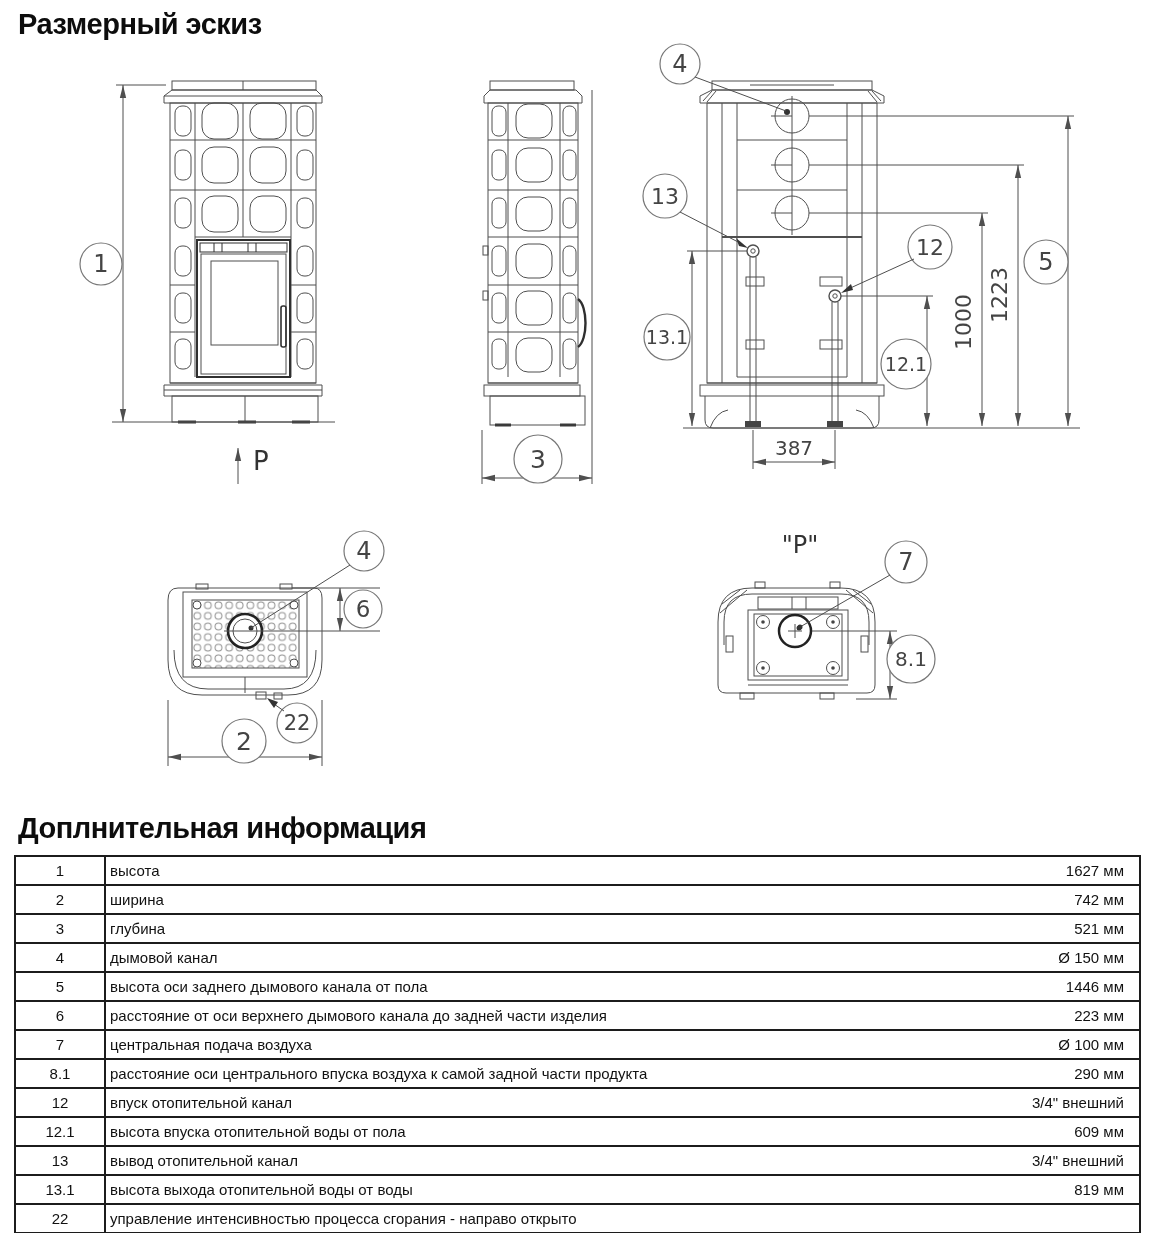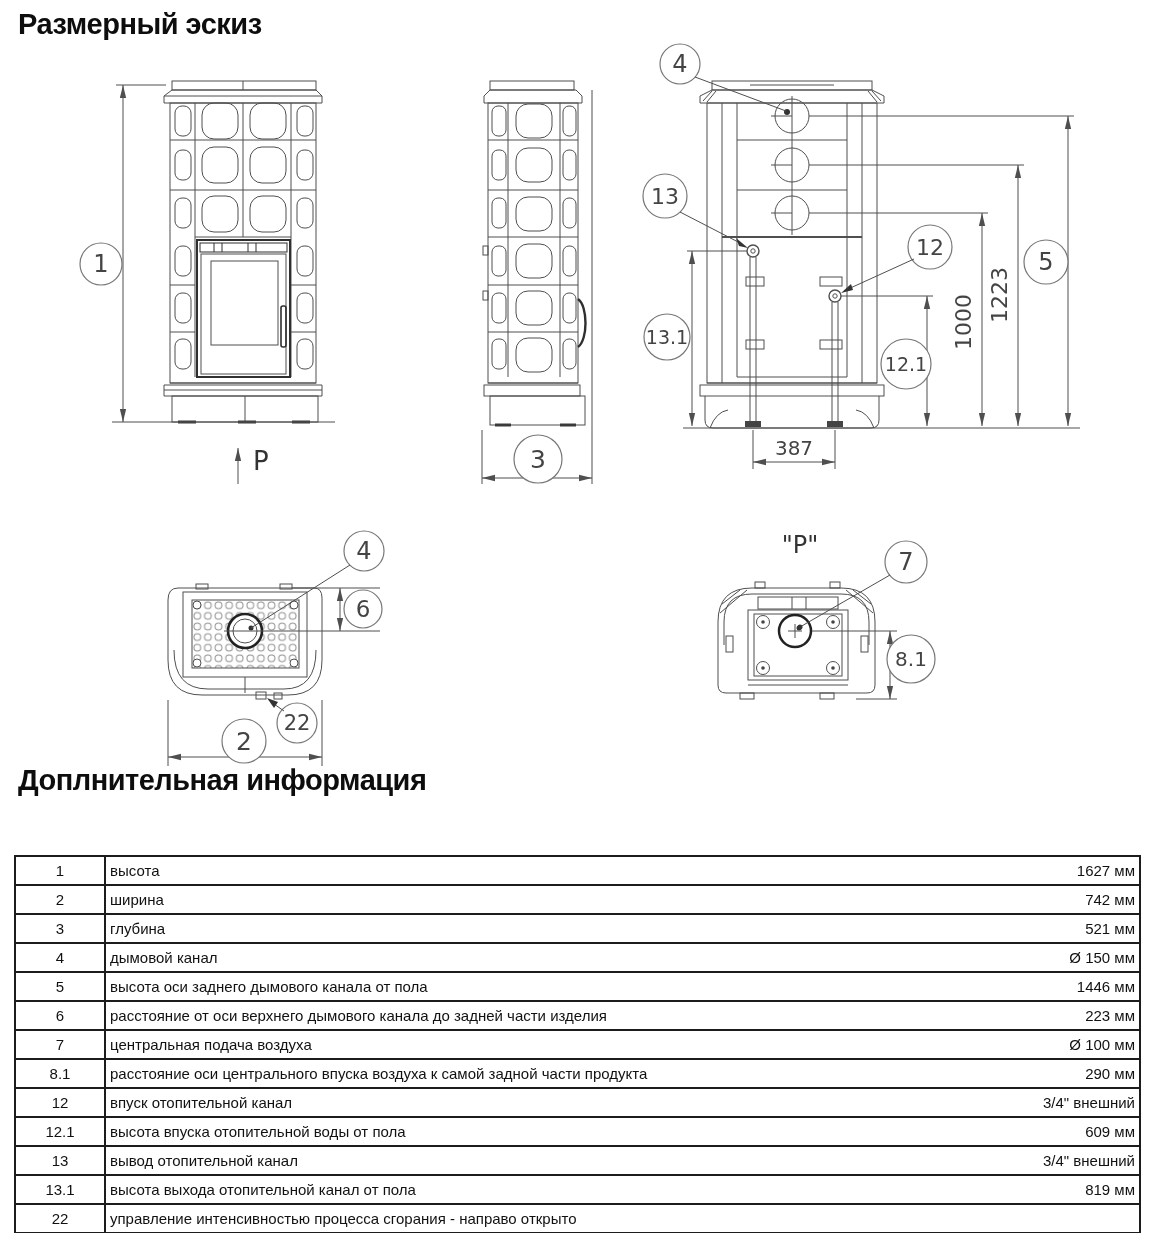--- a/index.html
+++ b/index.html
@@ -1,27 +1,27 @@
 <!DOCTYPE html>
 <html><head>
 <meta charset="utf-8">
 <style>
   html,body{margin:0;padding:0;background:#fff;}
   .page{position:relative;width:1155px;height:1233px;background:#fff;overflow:hidden;
         font-family:"Liberation Sans",sans-serif;color:#111;}
   .title{position:absolute;left:18px;font-size:29px;font-weight:700;letter-spacing:-0.5px;color:#0d0d0d;}
   .title1{top:8px;}
-  .title2{top:764px;}
+  .title2{top:812px;}
   svg{position:absolute;top:0;left:0;}
   .spec-table{position:absolute;left:14px;top:855px;width:1127px;border:2px solid #1c1c1c;box-sizing:border-box;}
   .trow{display:flex;align-items:stretch;height:27px;border-bottom:2px solid #1c1c1c;font-size:15px;}
   .trow:last-child{border-bottom:none;}
   .tnum{width:88px;flex:0 0 88px;border-right:2px solid #1c1c1c;display:flex;align-items:center;justify-content:center;}
   .tdesc{flex:1;display:flex;align-items:center;padding-left:4px;}
-  .tval{display:flex;align-items:center;justify-content:flex-end;padding-right:4px;white-space:nowrap;}
+  .tval{display:flex;align-items:center;justify-content:flex-end;padding-right:15px;white-space:nowrap;}
   text{font-family:"DejaVu Sans",sans-serif;}
 </style>
 </head>
 <body>
 
 <div class="page">
 
   <div class="title title1">Размерный эскиз</div>
 
   <svg width="1155" height="800" viewBox="0 0 1155 800">
@@ -378,21 +378,21 @@
         <div class="tdesc">высота впуска отопительной воды от пола</div>
         <div class="tval">609 мм</div>
       </div>
     <div class="trow">
         <div class="tnum">13</div>
         <div class="tdesc">вывод отопительной канал</div>
         <div class="tval">3/4" внешний</div>
       </div>
     <div class="trow">
         <div class="tnum">13.1</div>
-        <div class="tdesc">высота выхода отопительной канал от пола</div>
+        <div class="tdesc">высота выхода отопительной воды от воды</div>
         <div class="tval">819 мм</div>
       </div>
     <div class="trow">
         <div class="tnum">22</div>
         <div class="tdesc">управление интенсивностью процесса сгорания - направо открыто</div>
         <div class="tval"></div>
       </div>
   </div>
 
 </div>

